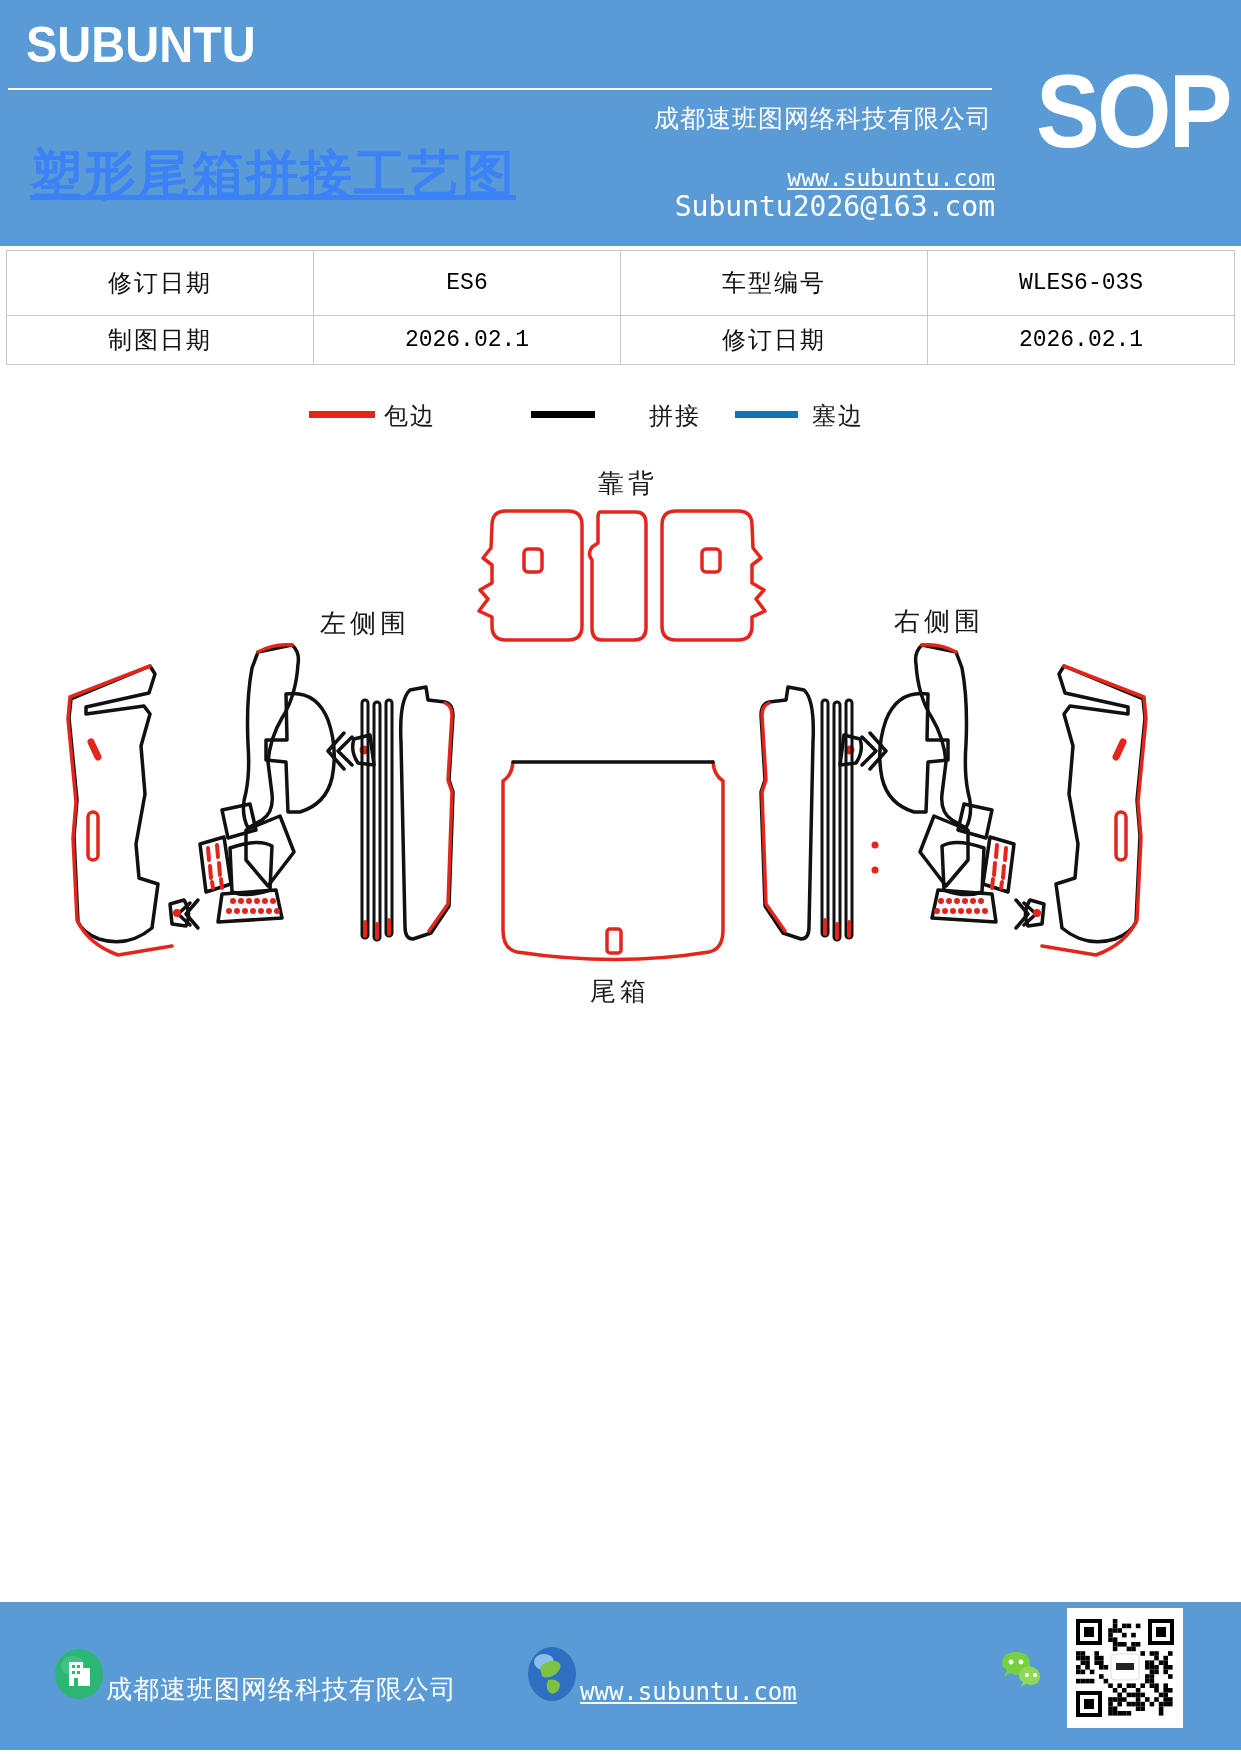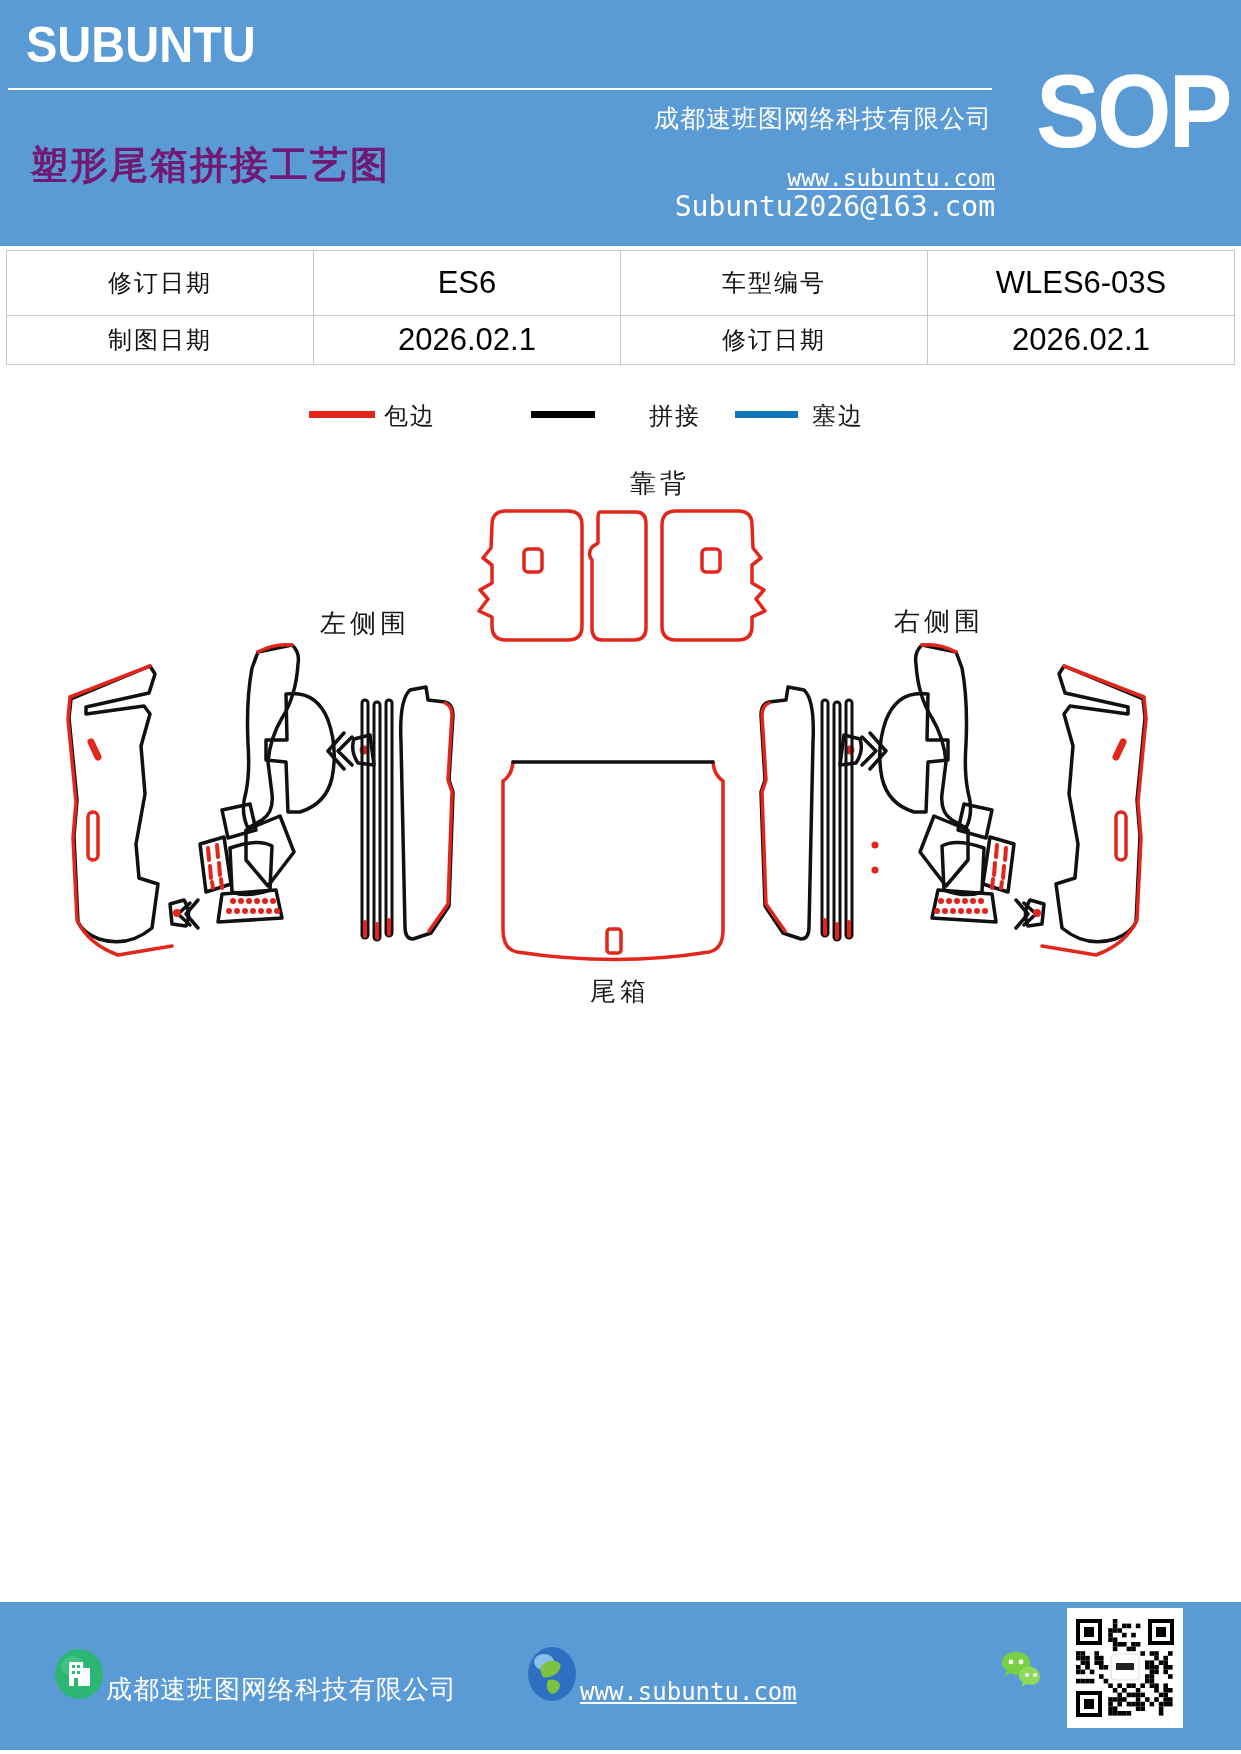--- a/index.html
+++ b/index.html
@@ -6,35 +6,35 @@
   body{
     width:1241px;height:1754px;position:relative;background:#ffffff;
     font-family:"Liberation Sans",sans-serif;overflow:hidden;
   }
   .abs{position:absolute;}
   
   .header{left:0;top:0;width:1241px;height:246px;background:#5B9BD5;}
   .logo{left:26px;top:16px;color:#fff;font-size:47px;font-weight:bold;
         font-family:"Liberation Sans",sans-serif;letter-spacing:0px;transform:scaleY(1.05);transform-origin:top left;}
   .header-rule{left:8px;top:88px;width:984px;height:2px;background:#fff;}
-  .doc-title{left:30px;top:140px;color:#701a75;font-size:38px;font-weight:bold;
-        font-family:"Liberation Serif","DejaVu Serif",serif;letter-spacing:2px;}
+  .doc-title{left:30px;top:140px;color:#3b82f6;font-size:52px;font-weight:bold;
+        font-family:"Liberation Serif","DejaVu Serif",serif;letter-spacing:2px;text-decoration:underline;}
   .hdr-company{right:249px;top:102px;color:#fff;font-size:25px;
         font-family:"Liberation Serif","DejaVu Serif",serif;letter-spacing:1px;}
   .hdr-site{right:246px;top:165px;color:#fff;font-size:23px;text-decoration:underline;
         font-family:"DejaVu Sans Mono","Liberation Mono",monospace;}
   .hdr-mail{right:246px;top:190px;color:#fff;font-size:28px;
         font-family:"DejaVu Sans Mono","Liberation Mono",monospace;}
   .sop{left:1036px;top:52px;color:#fff;font-size:104px;font-weight:bold;
         font-family:"Liberation Sans",sans-serif;letter-spacing:-3px;transform:scaleX(.92);transform-origin:top left;}
   
   .info-table{left:6px;top:250px;width:1229px;height:115px;border-collapse:collapse;table-layout:fixed;}
   .info-table td{border:1px solid #c8c8c8;text-align:center;vertical-align:middle;background:#fff;}
   .cell-label{font-family:"Liberation Serif","DejaVu Serif",serif;font-size:24px;color:#111;letter-spacing:2px;}
-  .cell-value{font-family:Liberation Sans, sans-serif;font-size:31px;color:#000;}
+  .cell-value{font-family:Liberation Mono, monospace;font-size:23px;color:#000;}
   
   .legend-swatch{top:411px;height:7px;}
   .legend-label{top:400px;font-family:"Liberation Serif","DejaVu Serif",serif;font-size:24px;color:#1a1a1a;letter-spacing:2px;}
   
   .diag-label{font-family:"Liberation Serif","DejaVu Serif",serif;font-size:26px;color:#1a1a1a;letter-spacing:4px;}
   
   .footer{left:0;top:1602px;width:1241px;height:148px;background:#5B9BD5;}
   .ft-company{left:106px;top:1672px;color:#fff;font-size:26px;
         font-family:"Liberation Serif","DejaVu Serif",serif;letter-spacing:1px;}
   .ft-site{left:580px;top:1678px;color:#fff;font-size:24px;text-decoration:underline;
@@ -70,21 +70,21 @@
 </tbody>
   </table>
 
 <div class="abs legend-swatch" style="left:309px;width:66px;background:#E2261C;"></div>
 <div class="abs legend-label" style="left:384px;">包边</div>
 <div class="abs legend-swatch" style="left:531px;width:64px;background:#000000;"></div>
 <div class="abs legend-label" style="left:609px;margin-left:40px;">拼接</div>
 <div class="abs legend-swatch" style="left:735px;width:63px;background:#0F75BB;"></div>
 <div class="abs legend-label" style="left:812px;">塞边</div>
 
-<div class="abs diag-label" style="left:598px;top:466px;margin-left:32px;">靠背</div>
+<div class="abs diag-label" style="left:598px;top:466px;">靠背</div>
 <div class="abs diag-label" style="left:320px;top:606px;">左侧围</div>
 <div class="abs diag-label" style="left:894px;top:604px;text-align:right;">右侧围</div>
 <div class="abs diag-label" style="left:590px;top:974px;">尾箱</div>
 
 <svg class="abs" style="left:0;top:430px;" width="1241" height="580" viewBox="0 430 1241 580" fill="none" stroke-linejoin="round" stroke-linecap="round">
 
   <g stroke="#E2261C" stroke-width="3.5">
     <g id="bk-left">
       <path d="M506 511 L568 511 Q582 511 582 525 L582 626 Q582 640 568 640 L506 640 Q492 640 492 626 L492 617 L479 611 L488 599 L480 590 L492 583 L492 565 L483 558 L491 548 L492 525 Q492 511 506 511 Z"></path>
       <rect x="524" y="549" width="18" height="23" rx="4"></rect>

